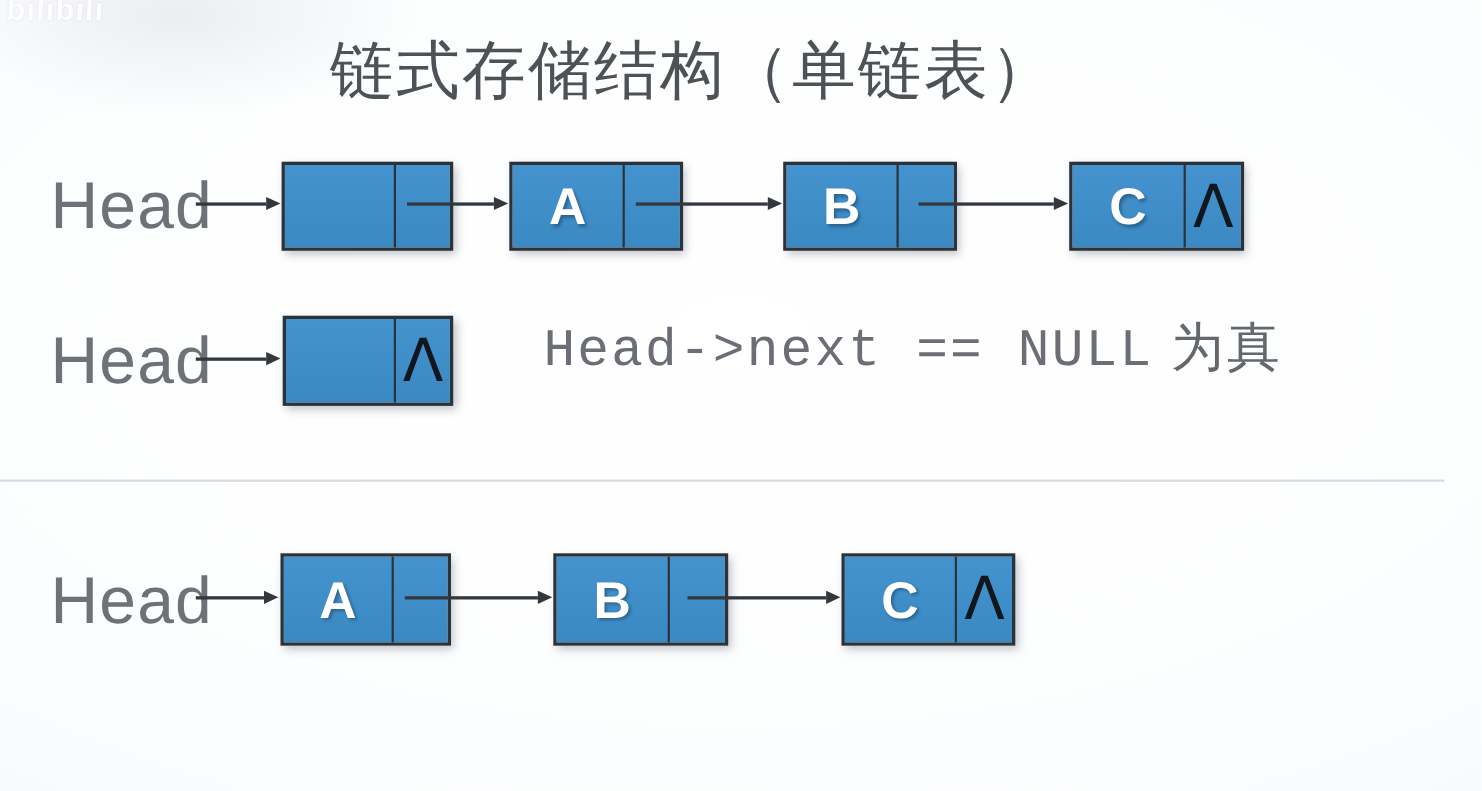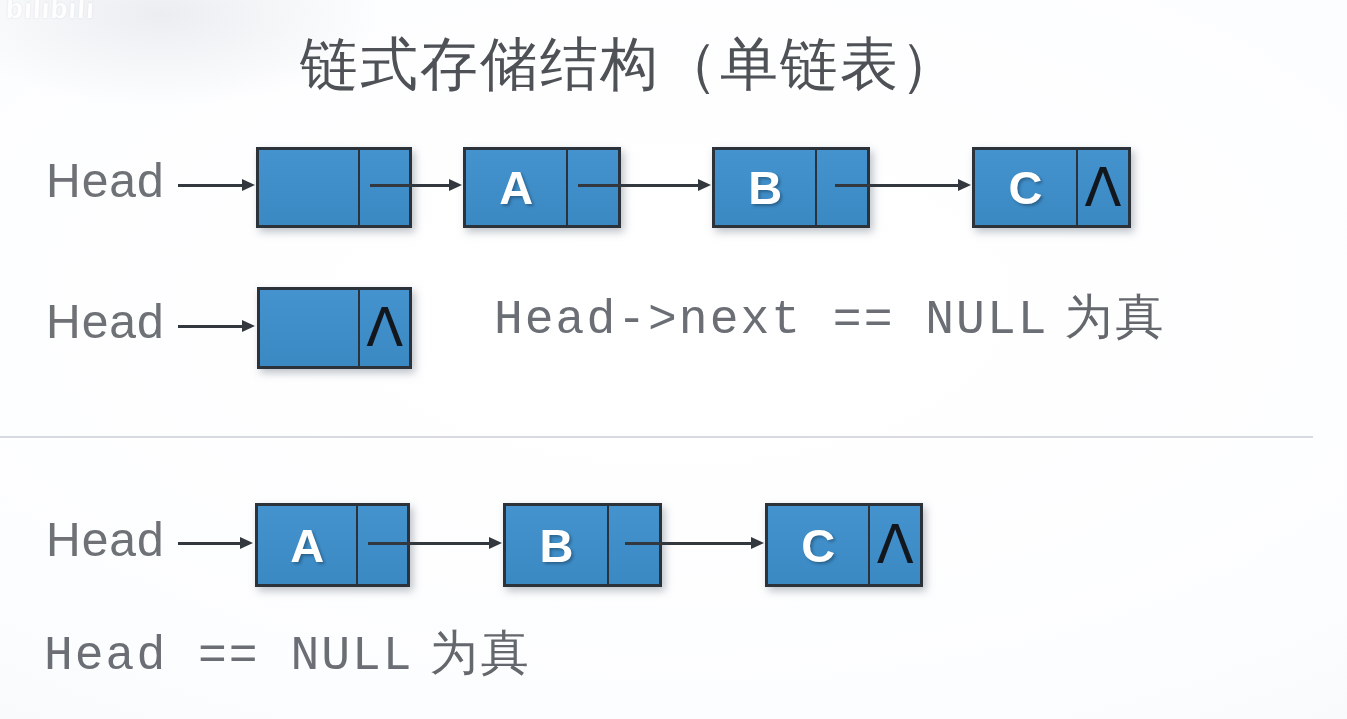--- a/index.html
+++ b/index.html
@@ -18,21 +18,21 @@
     text-shadow:0 0 2px rgba(200,205,215,0.6);
     transform:skewX(-3deg);
   }
   .title{
     position:absolute;left:300px;top:26px;margin:0;
     font-size:58px;font-weight:400;letter-spacing:2px;
     color:#4e5156;white-space:nowrap;
   }
   .head-label{
     position:absolute;
-    font-size:48px;font-weight:300;letter-spacing:1px;
+    font-size:60px;font-weight:300;letter-spacing:1px;
     color:#6e7175;line-height:1;
   }
   .arrow{
     position:absolute;height:3px;background:#33383e;
   }
   .arrow::after{
     content:"";position:absolute;right:-13px;top:-5px;
     border-left:13px solid #33383e;
     border-top:6px solid transparent;
     border-bottom:6px solid transparent;
@@ -167,17 +167,14 @@
     <div class="node" style="left:765px;top:503px;width:158px;height:84px">
       <div class="cell data">
         <span>C</span>
       </div>
       <div class="cell ptr">
         <span>Λ</span>
       </div>
     </div>
   </div>
 
-  <div class="code-text" style="left:44px;top:627px">
-    <span>Head == NULL</span><span class="suffix">为真</span>
-  </div>
 
 </div>
 
 </body></html>

